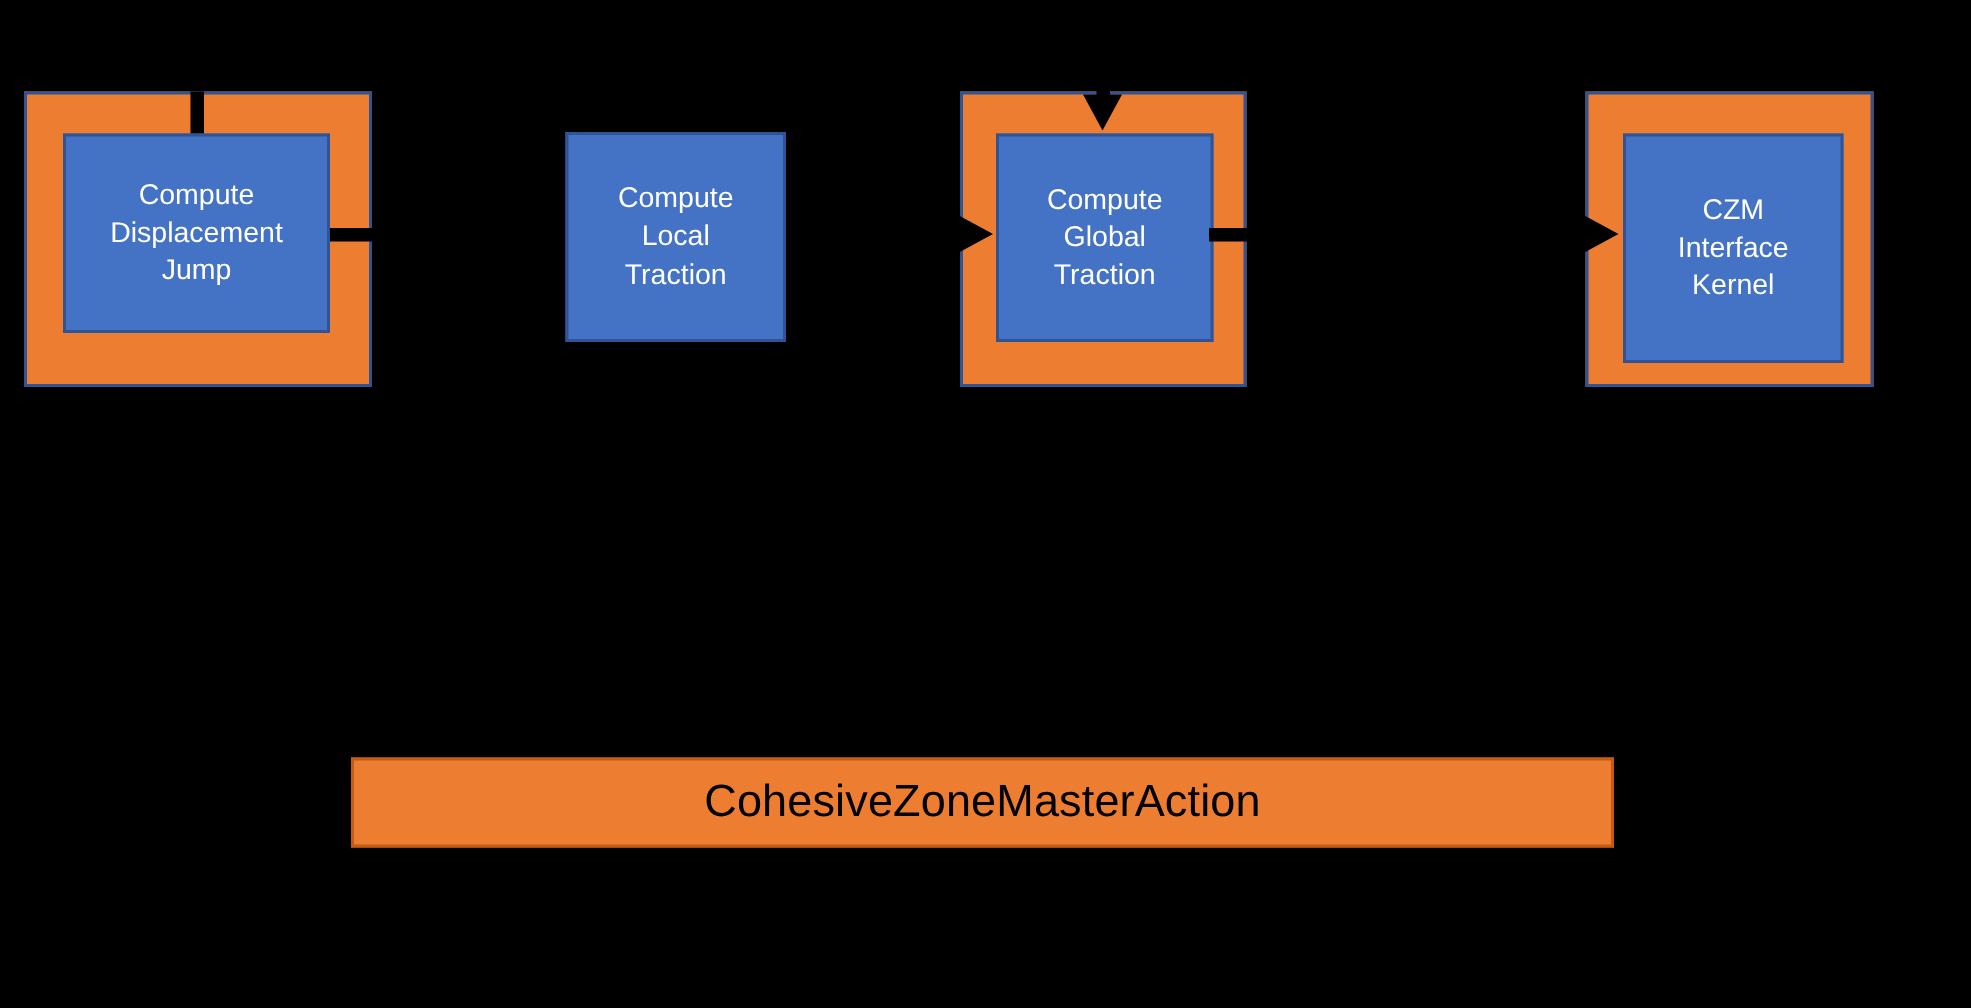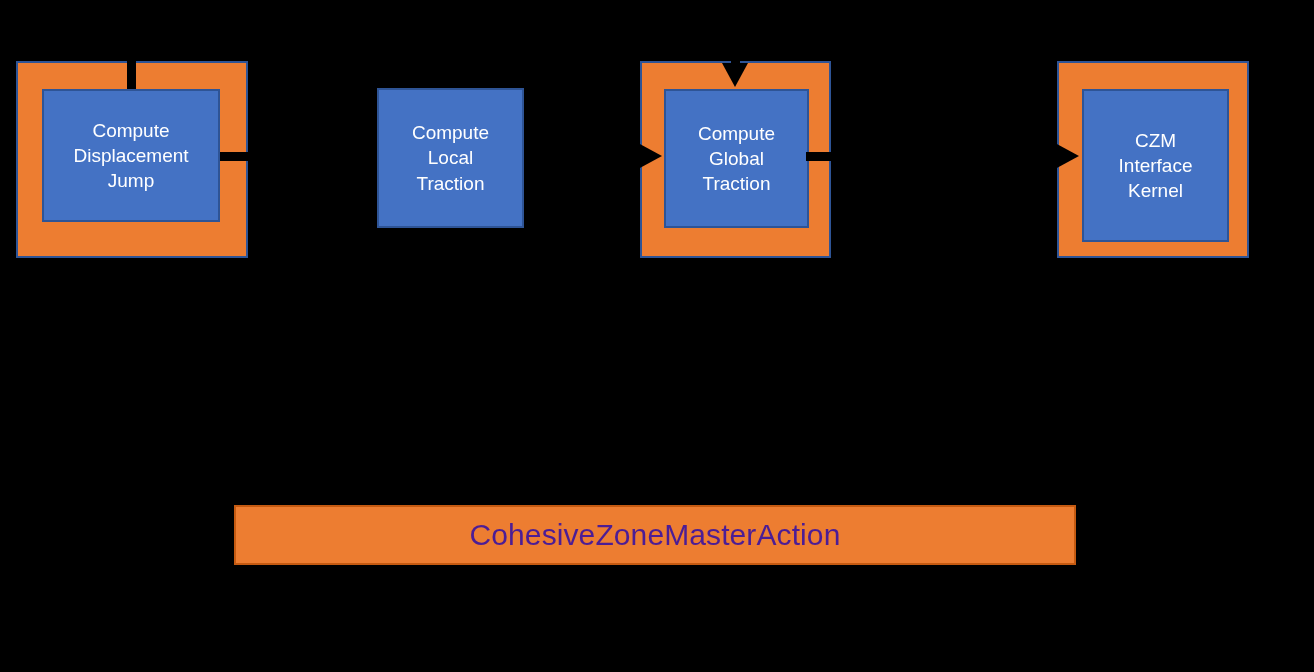--- a/index.html
+++ b/index.html
@@ -73,21 +73,21 @@
   .action-bar {
     position: absolute;
     background: #ED7D31;
     border: 2px solid #C55A11;
     box-sizing: border-box;
     display: flex;
     align-items: center;
     justify-content: center;
   }
   .action-bar-label {
-    color: #4c1d95;
+    color: #000000;
     font-size: 30px;
     font-family: "Liberation Sans", sans-serif;
     letter-spacing: 0.1px;
   }
 </style>
 </head>
 <body>
 
 <div id="canvas">
 

